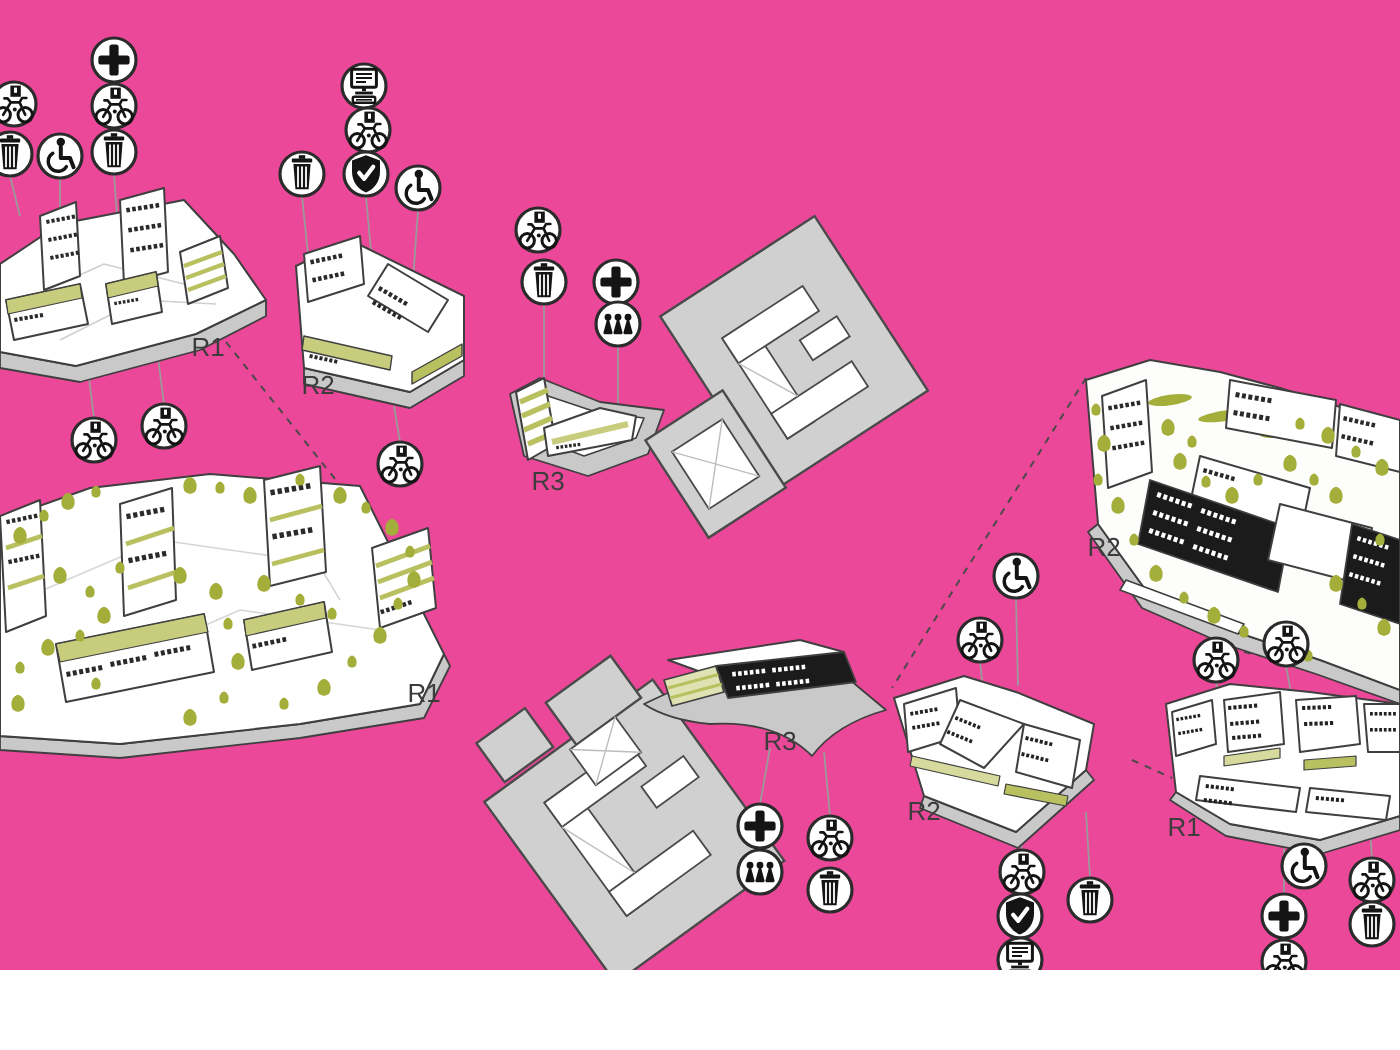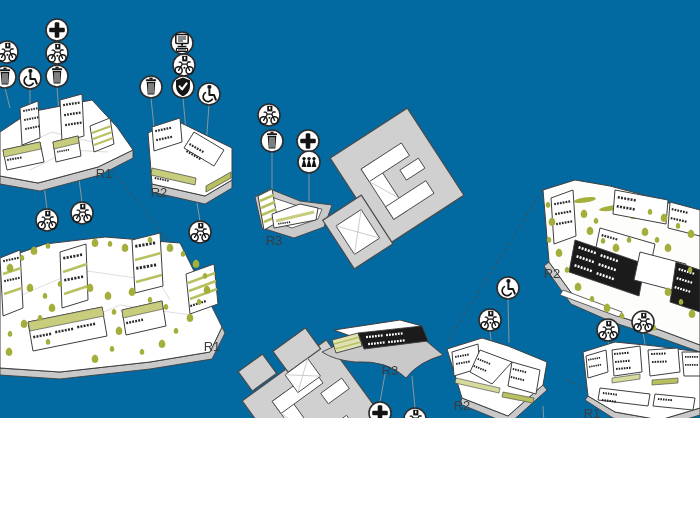--- a/index.html
+++ b/index.html
@@ -1,16 +1,16 @@
 <!DOCTYPE html>
 <html><head>
 <meta charset="utf-8">
 <style>
   html,body{margin:0;padding:0;background:#ffffff;}
-  .canvas{position:relative;width:700px;height:418px;background:#0369a1;overflow:hidden;
+  .canvas{position:relative;width:700px;height:485px;background:#ec4899;overflow:hidden;
           font-family:"Liberation Sans",sans-serif;}
   svg{display:block;}
   text.blk-label{font-family:"Liberation Sans",sans-serif;font-size:13px;fill:#3c3c3c;}
 </style>
 </head>
 <body>
 
 <div class="canvas">
 <svg width="700" height="525" viewBox="0 0 700 525" xmlns="http://www.w3.org/2000/svg">
 

